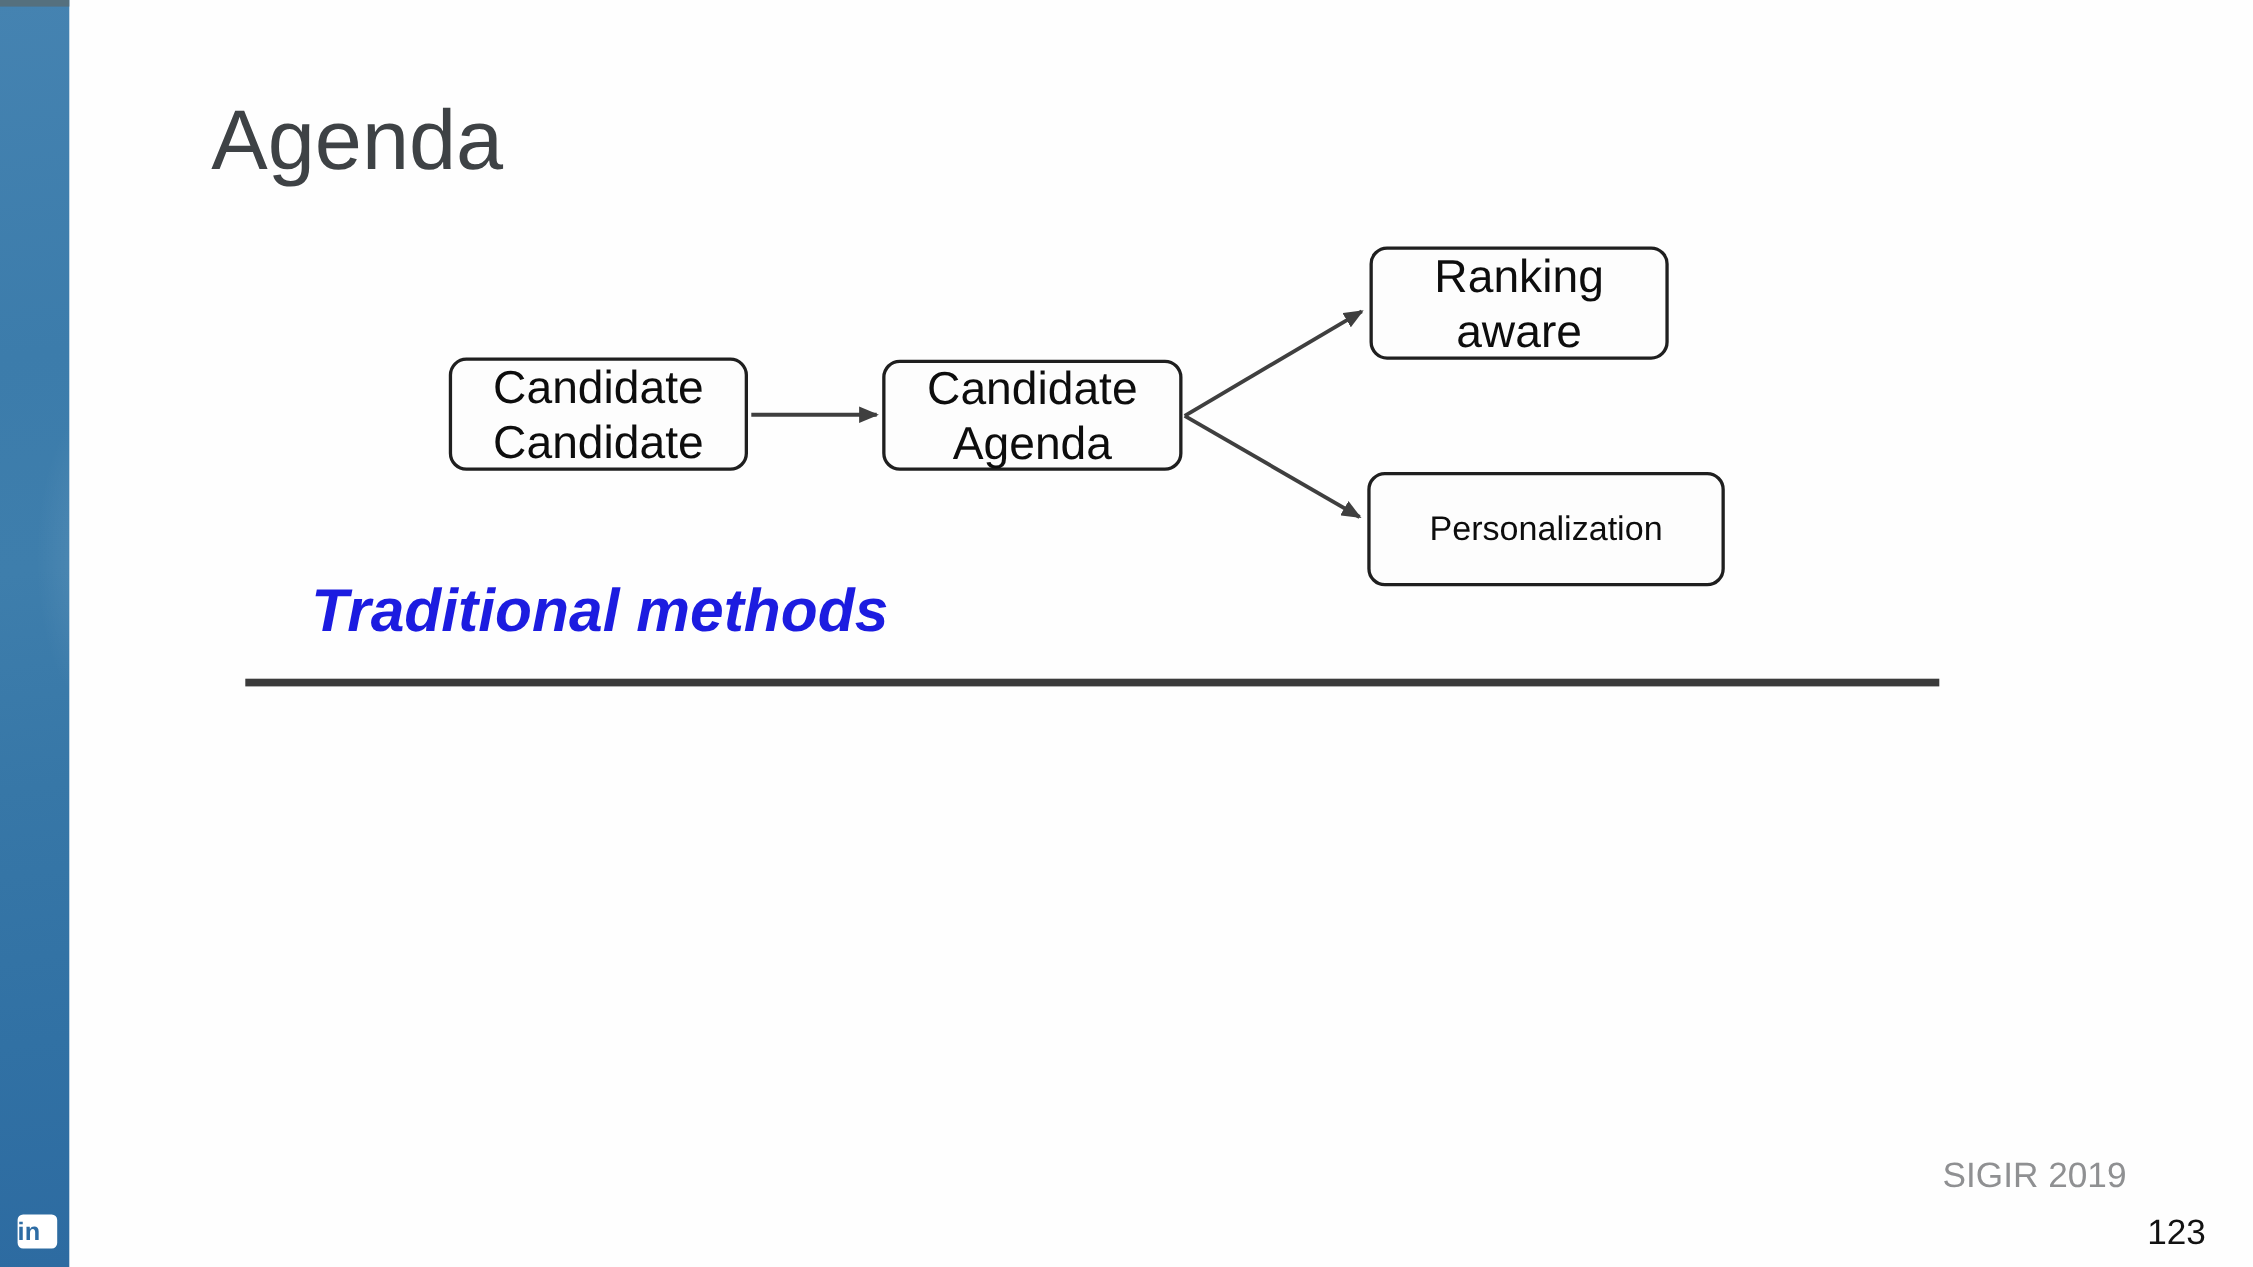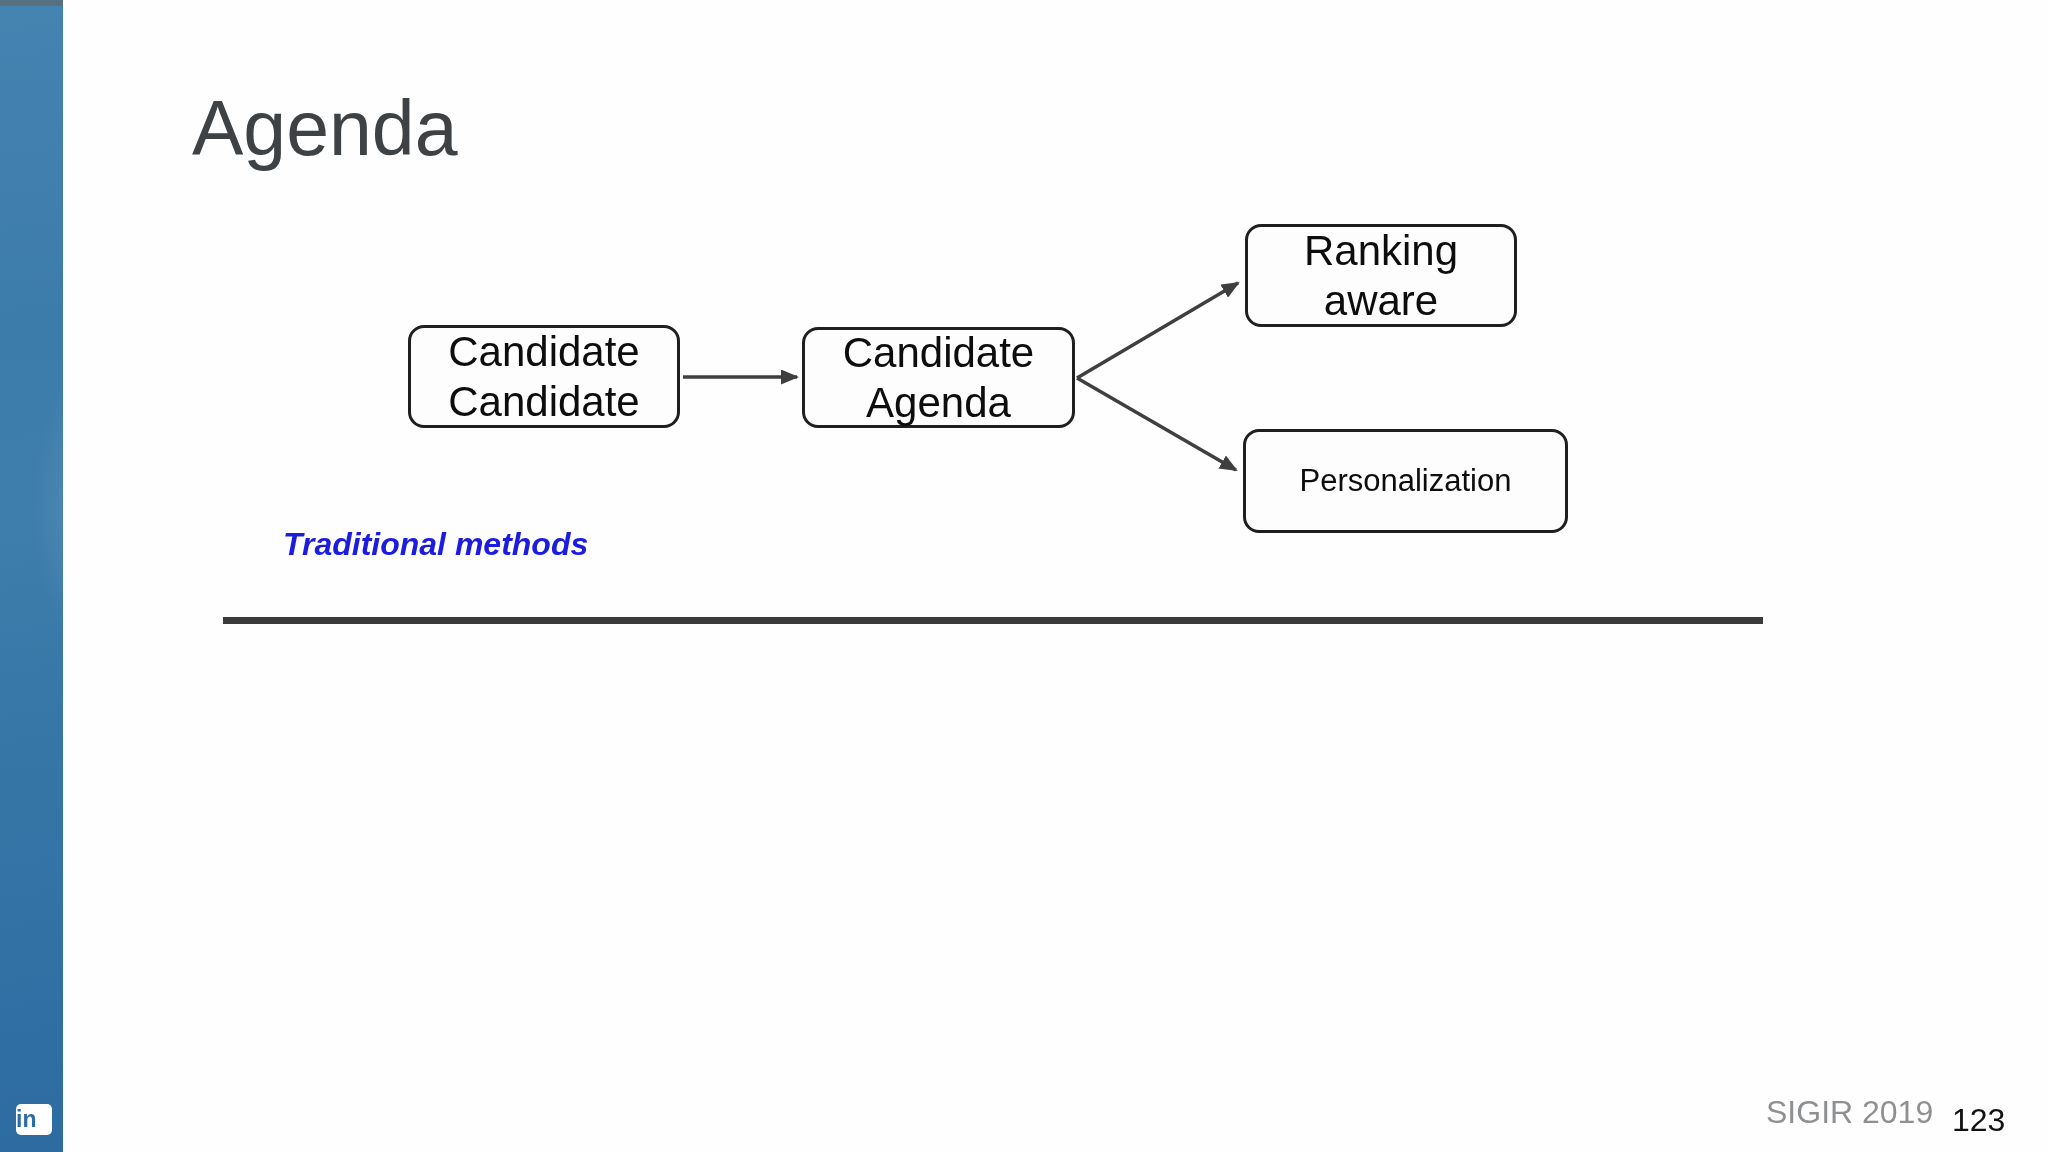--- a/index.html
+++ b/index.html
@@ -87,41 +87,40 @@
     position: absolute;
     left: 0; top: 0;
     width: 2048px; height: 1152px;
     pointer-events: none;
     z-index: 0;
   }
 
   .traditional-label {
     position: absolute;
     left: 283px; top: 528px;
-    font-size: 32px;
+    font-size: 55px;
     font-weight: bold;
     font-style: italic;
     line-height: 1;
     color: #1c1ce0;
   }
 
   .divider {
     position: absolute;
     left: 223px; top: 617px;
     width: 1540px; height: 7px;
     background: #3b3b3b;
   }
 
   .footer-conference {
     position: absolute;
     left: 1766px; top: 1052px;
     font-size: 32px;
     line-height: 1;
     color: #8f9092;
-    margin-top: 44px;
   }
   .footer-page-number {
     position: absolute;
     left: 1952px; top: 1104px;
     font-size: 32px;
     line-height: 1;
     color: #121212;
   }
 </style>
 </head>

